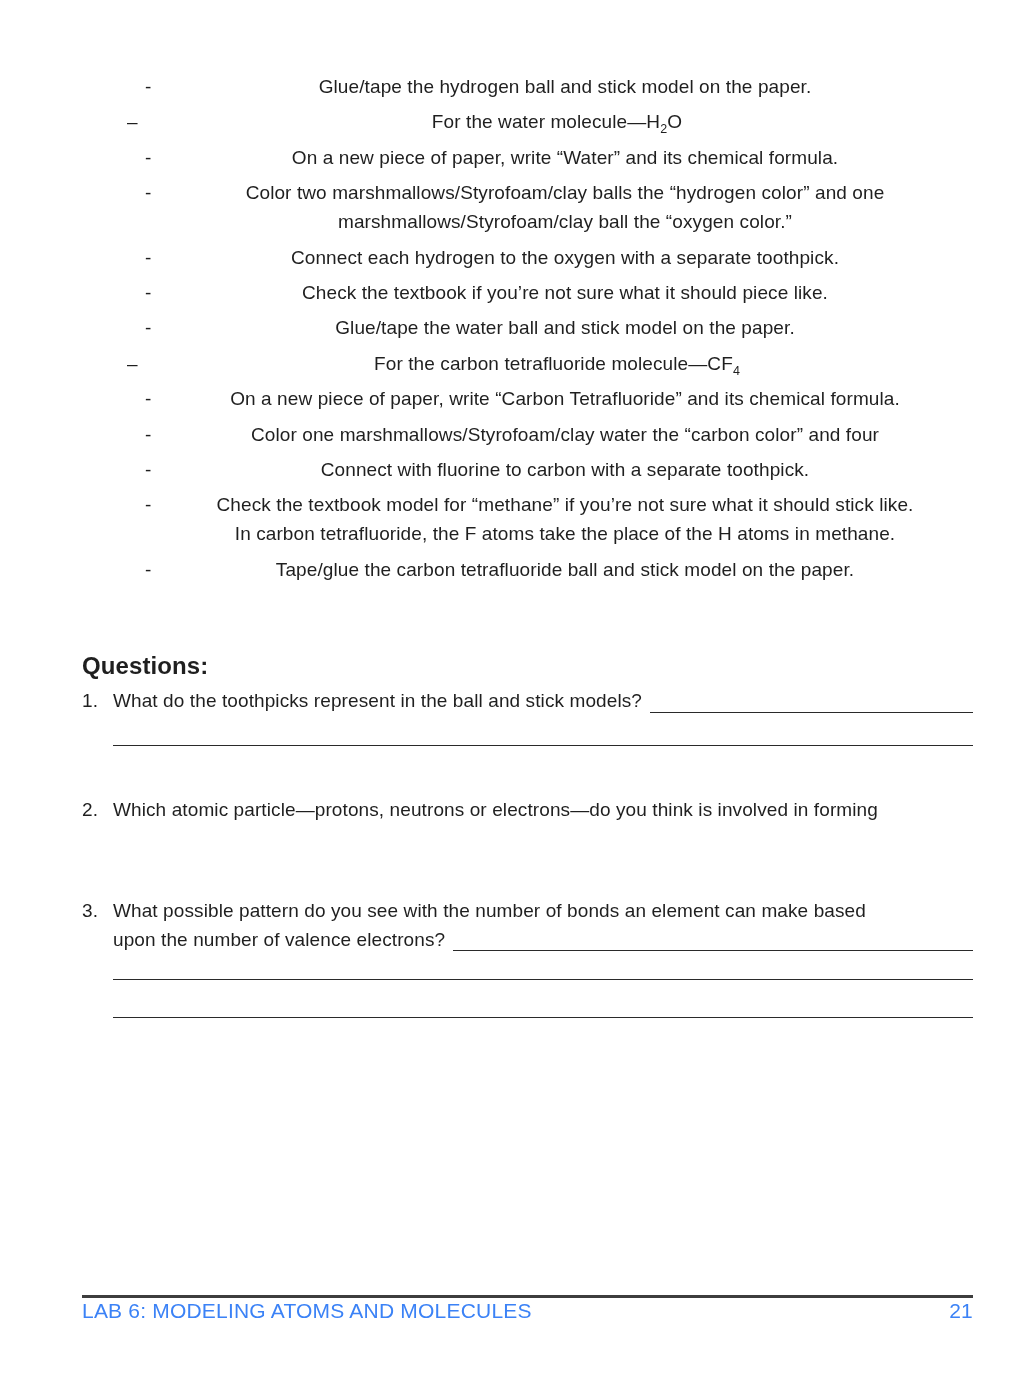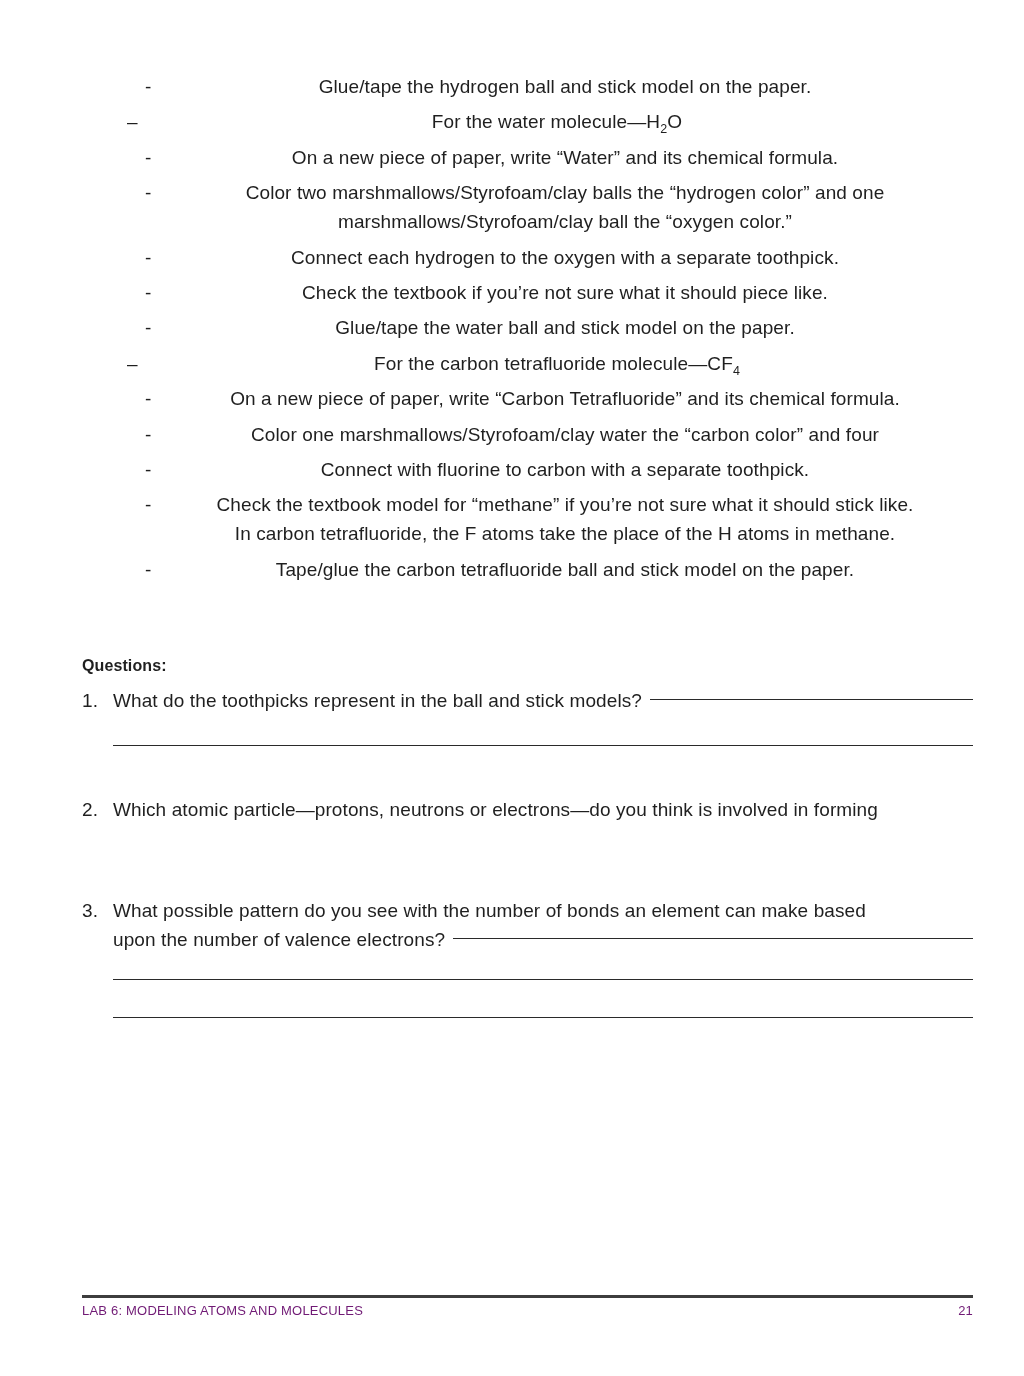--- a/index.html
+++ b/index.html
@@ -30,34 +30,34 @@
   .line { white-space:nowrap; }
   .subscript {
     font-size:12.5px;
     line-height:1;
     position:relative;
     top:5px;
   }
   
   .questions-heading {
     position:absolute; left:82px; top:651px;
-    font-size:16px; font-weight:bold;
+    font-size:24px; font-weight:bold;
     line-height:29px; letter-spacing:0.1px;
   }
   .question {
     position:absolute; left:82px; right:51px;
     font-size:19px; line-height:28.5px; letter-spacing:0.1px;
   }
   .q1 { top:687px; }
   .q2 { top:796px; }
   .q3 { top:897px; }
   .qnum { flex:none; width:31px; }
   .question { display:flex; }
   .qbody { flex:1; min-width:0; }
-  .qline { white-space:nowrap;align-items:center; }
+  .qline { white-space:nowrap; }
   .qline.flexline { display:flex; white-space:normal; }
   .qline.flexline > span { white-space:nowrap; }
   .blank {
     border-bottom:1.8px solid #2a2a2a;
     margin-left:8px;
     margin-bottom:3px;
   }
   .blank.fill { flex:1; }
   .blank.fixed { flex:none; width:347px; }
   .answer-line {
@@ -68,22 +68,22 @@
   .al-2 { top:979px; }
   .al-3 { top:1017px; }
   
   .footer-rule {
     position:absolute; left:82px; right:51px; top:1295px;
     height:2.6px; background:#3d3d3d;
   }
   .footer-row {
     position:absolute; left:82px; right:51px; top:1301px;
     display:flex; justify-content:space-between; align-items:center;
-    font-size:13px; line-height:20px; letter-spacing:0.2px;
-    color:#701a75;
+    font-size:21px; line-height:20px; letter-spacing:0.2px;
+    color:#3b82f6;
   }
 </style>
 </head>
 <body>
 
 <div class="page">
 
   <div class="instructions">
 
     <div class="item sub">

